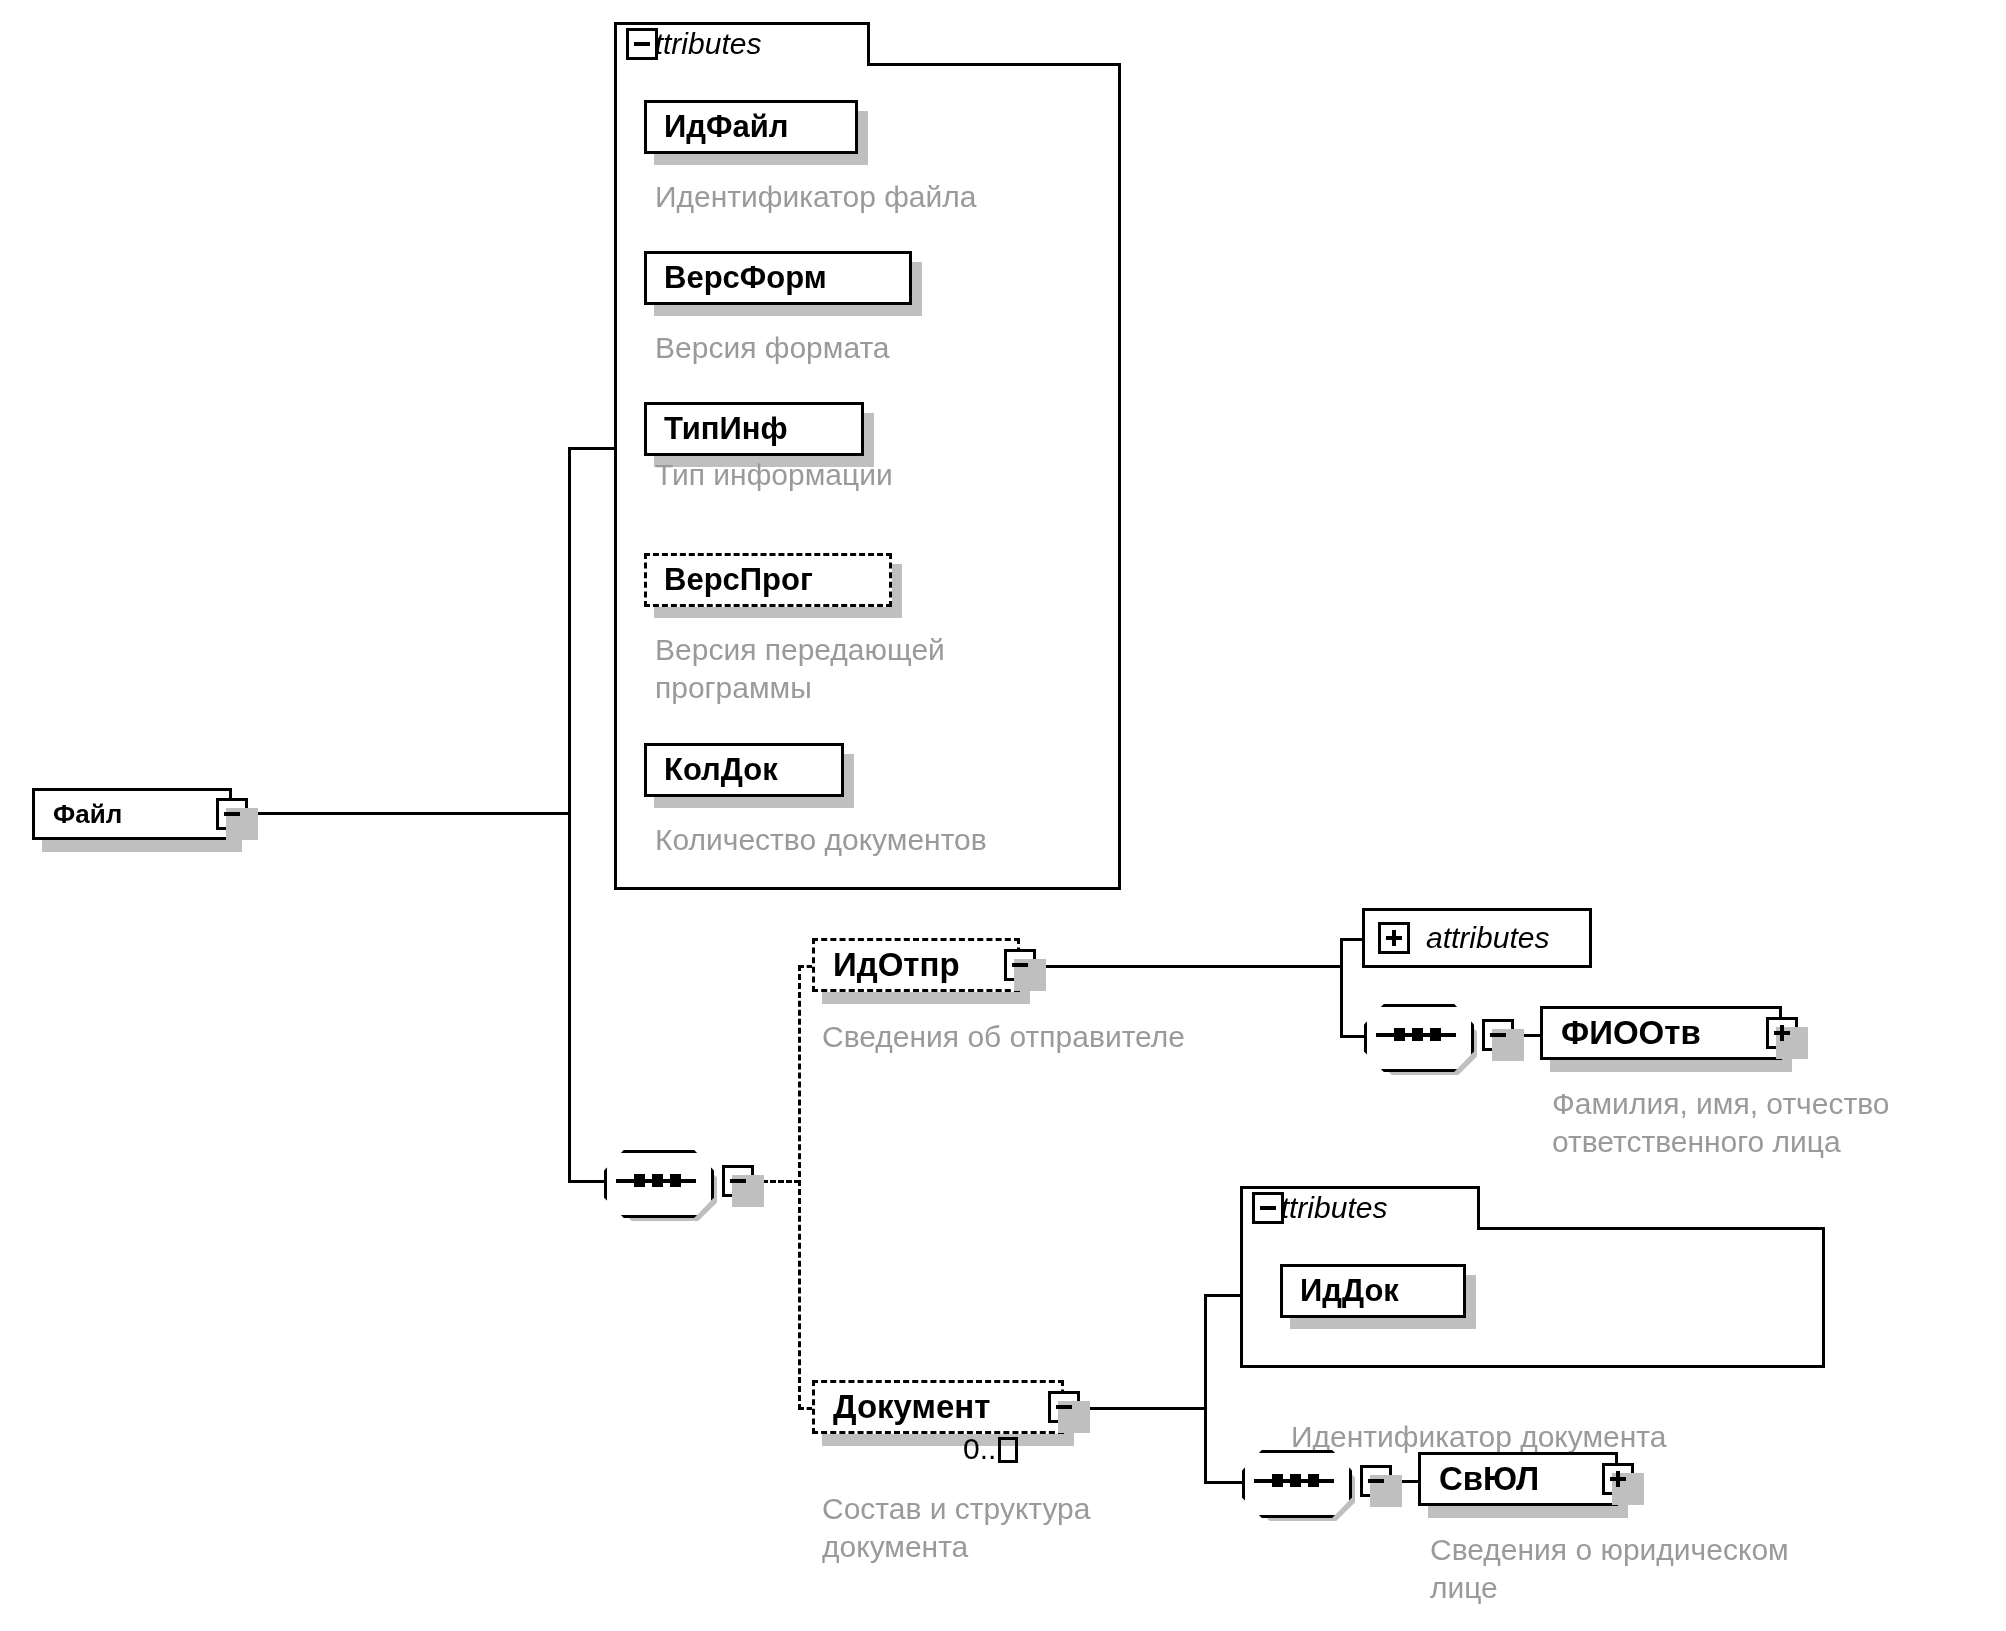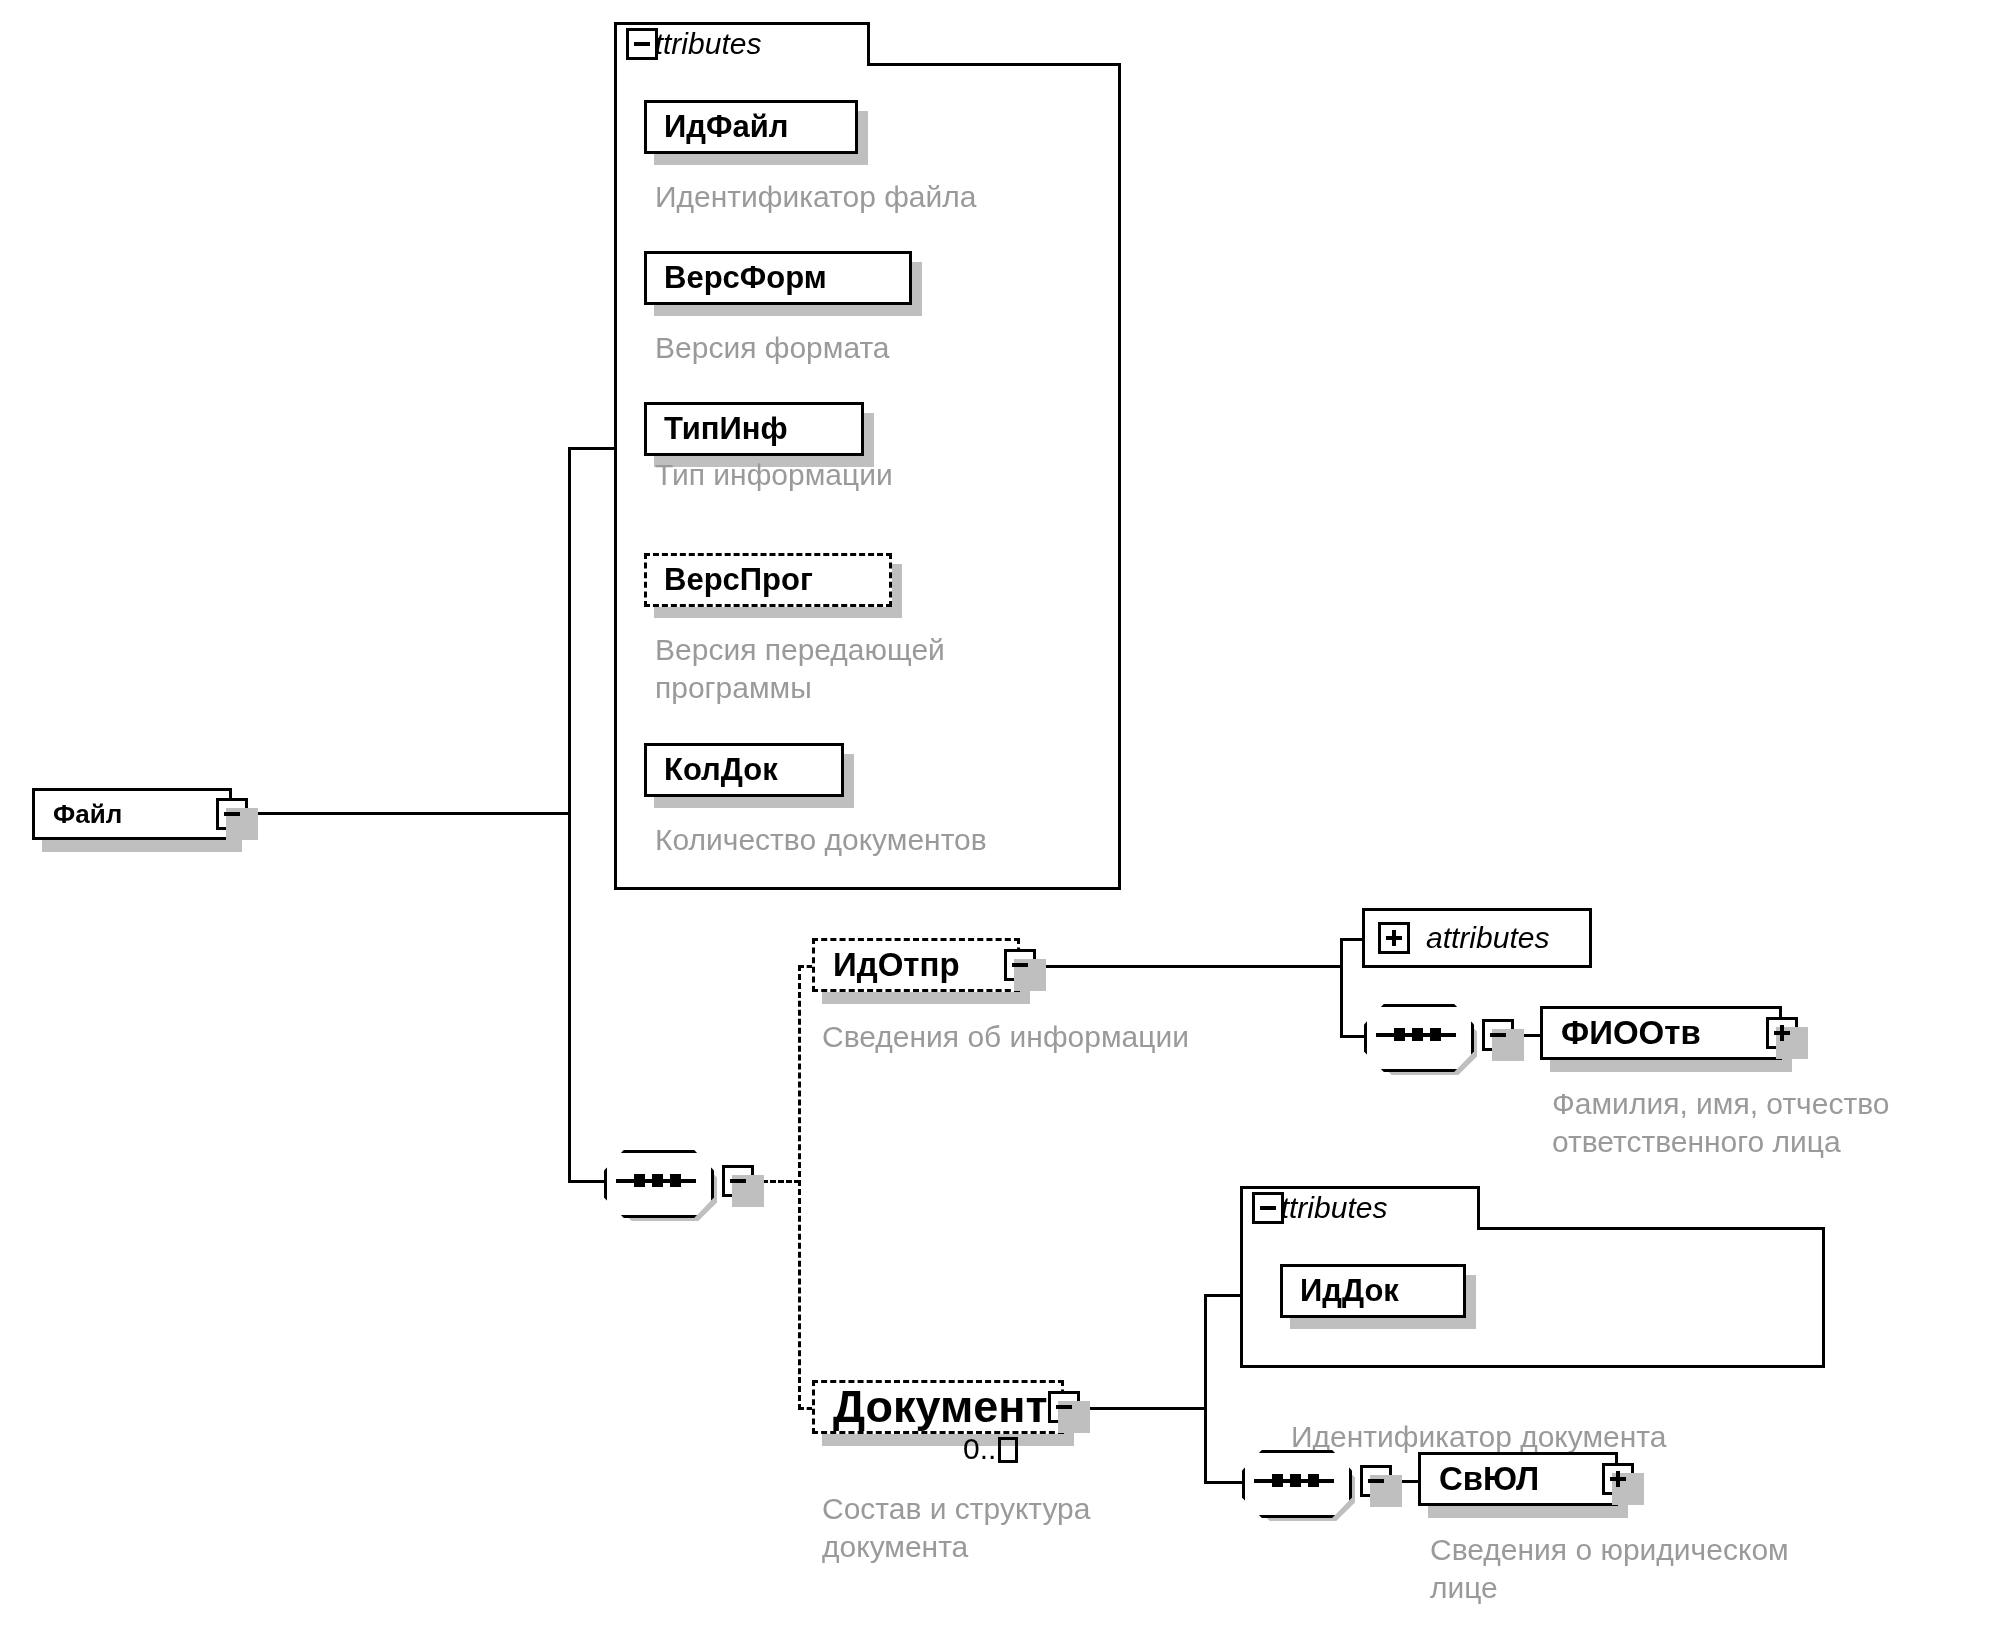--- a/index.html
+++ b/index.html
@@ -158,21 +158,21 @@
   <div class="hdash" style="left:798px;top:965px;width:32px;"></div>
   <div class="hdash" style="left:798px;top:1407px;width:32px;"></div>
 
   <div class="shadow" style="left:822px;top:950px;width:208px;height:54px;"></div>
   <div class="nodebox dashed" style="left:812px;top:938px;width:208px;height:54px;font-size:33px;">
     <span class="lbl">ИдОтпр</span>
   </div>
   <div class="pmbox shadowed" style="left:1004px;top:949px;">
     <span class="h"></span>
   </div>
-  <div class="desc" style="left:822px;top:1018px;">Сведения об информации</div>
+  <div class="desc" style="left:822px;top:1018px;">Сведения об отправителе</div>
 
   <div class="hline" style="left:1036px;top:965px;width:306px;"></div>
   <div class="vline" style="left:1340px;top:938px;height:100px;"></div>
   <div class="hline" style="left:1340px;top:938px;width:24px;"></div>
   <div class="hline" style="left:1340px;top:1035px;width:24px;"></div>
 
   <div class="abs" style="left:1362px;top:908px;width:230px;height:60px;border:3px solid #000;background:#fff;z-index:5;"></div>
   <div class="pmbox" style="left:1378px;top:922px;">
     <span class="h"></span>
     <span class="v"></span>
@@ -201,21 +201,21 @@
     <span class="lbl">ФИООтв</span>
   </div>
   <div class="pmbox shadowed" style="left:1766px;top:1017px;">
     <span class="h"></span>
     <span class="v"></span>
   </div>
   <div class="desc" style="left:1552px;top:1085px;">Фамилия, имя, отчество
 ответственного лица</div>
 
   <div class="shadow" style="left:822px;top:1392px;width:252px;height:54px;"></div>
-  <div class="nodebox dashed" style="left:812px;top:1380px;width:252px;height:54px;font-size:45px;">
+  <div class="nodebox dashed" style="left:812px;top:1380px;width:252px;height:54px;font-size:33px;">
     <span class="lbl">Документ</span>
   </div>
   <div class="pmbox shadowed" style="left:1048px;top:1391px;">
     <span class="h"></span>
   </div>
 
   <div class="card" style="left:963px;top:1432px;">
     <span>0..</span><span class="inf"></span>
   </div>
   <div class="desc" style="left:822px;top:1490px;">Состав и структура

